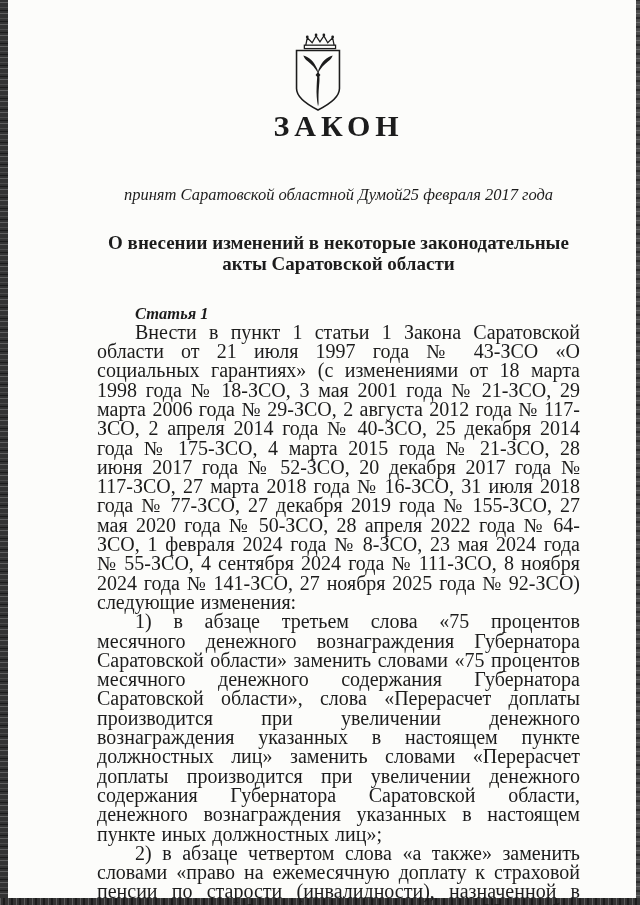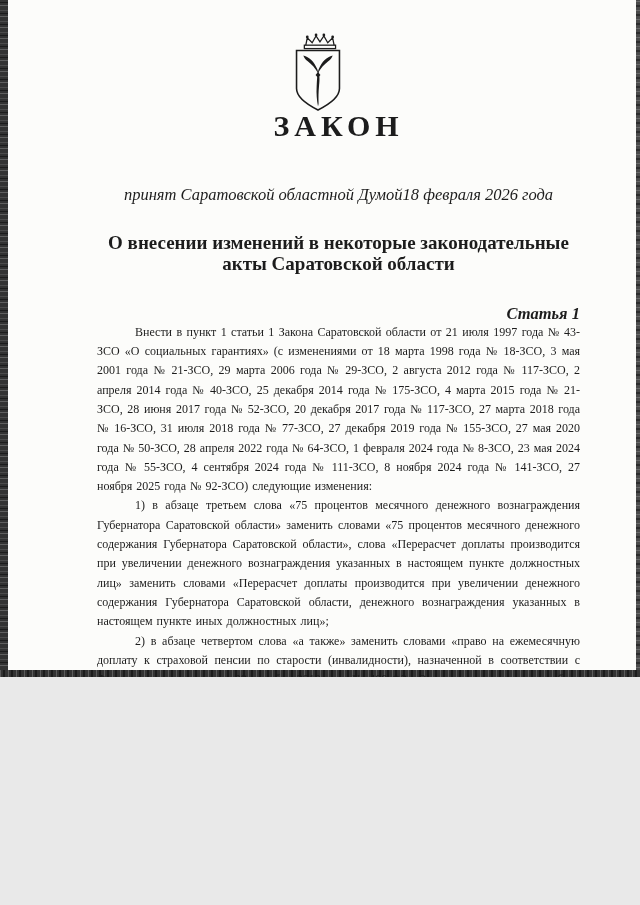--- a/index.html
+++ b/index.html
@@ -3,21 +3,21 @@
 <meta charset="utf-8">
 <style>
   html, body { margin: 0; padding: 0; }
   body {
     width: 640px; height: 905px;
     background: #e9e9e9;
     font-family: "Liberation Serif", "DejaVu Serif", serif;
   }
   .page {
     position: relative;
-    width: 640px; height: 677px;
+    width: 640px; height: 905px;
     background: #fcfcfa;
     overflow: hidden;
     color: #1c1c1c;
   }
   
   .scan-edge { position: absolute; background-color: #333; }
   .scan-edge.left {
     left: 0; top: 0; width: 8px; height: 100%;
     background-image: repeating-linear-gradient(0deg,
       rgba(255,255,255,.22) 0 1px, transparent 1px 3px,
@@ -77,27 +77,26 @@
     font-size: 19px; font-weight: bold;
     text-align: center;
     line-height: 21.5px;
   }
   .article-heading {
     margin: 29px 0 0 0;
     padding-left: 38px;
     font-weight: bold; font-style: italic;
     font-size: 16.5px;
     line-height: 19.3px;
-    text-align: right;
   }
   .body-par {
     margin: 0;
     text-align: justify;
     text-indent: 38px;
-    font-size: 12px;
+    font-size: 20px;
     line-height: 19.3px;
     word-spacing: 1px;
   }
 </style>
 </head>
 <body>
 
 <div class="page">
 
   <div class="scan-edge left"></div>
@@ -131,21 +130,21 @@
     </svg>
   </div>
 
   <div class="content">
 
     <h1 class="doc-type">ЗАКОН</h1>
 
 
     <div class="adopted-row">
       <span>принят Саратовской областной Думой</span>
-      <span>18 февраля 2026 года</span>
+      <span>25 февраля 2017 года</span>
     </div>
 
     <h3 class="doc-title">О внесении изменений в некоторые законодательные акты Саратовской области</h3>
 
     <p class="article-heading">Статья 1</p>
 
     <p class="body-par">Внести в пункт 1 статьи 1 Закона Саратовской области от 21 июля 1997 года № 43-ЗСО «О социальных гарантиях» (с изменениями от 18 марта 1998 года № 18-ЗСО, 3 мая 2001 года № 21-ЗСО, 29 марта 2006 года № 29-ЗСО, 2 августа 2012 года № 117-ЗСО, 2 апреля 2014 года № 40-ЗСО, 25 декабря 2014 года № 175-ЗСО, 4 марта 2015 года № 21-ЗСО, 28 июня 2017 года № 52-ЗСО, 20 декабря 2017 года № 117-ЗСО, 27 марта 2018 года № 16-ЗСО, 31 июля 2018 года № 77-ЗСО, 27 декабря 2019 года № 155-ЗСО, 27 мая 2020 года № 50-ЗСО, 28 апреля 2022 года № 64-ЗСО, 1 февраля 2024 года № 8-ЗСО, 23 мая 2024 года № 55-ЗСО, 4 сентября 2024 года № 111-ЗСО, 8 ноября 2024 года № 141-ЗСО, 27 ноября 2025 года № 92-ЗСО) следующие изменения:</p>
 
     <p class="body-par">1) в абзаце третьем слова «75 процентов месячного денежного вознаграждения Губернатора Саратовской области» заменить словами «75 процентов месячного денежного содержания Губернатора Саратовской области», слова «Перерасчет доплаты производится при увеличении денежного вознаграждения указанных в настоящем пункте должностных лиц» заменить словами «Перерасчет доплаты производится при увеличении денежного содержания Губернатора Саратовской области, денежного вознаграждения указанных в настоящем пункте иных должностных лиц»;</p>
 

